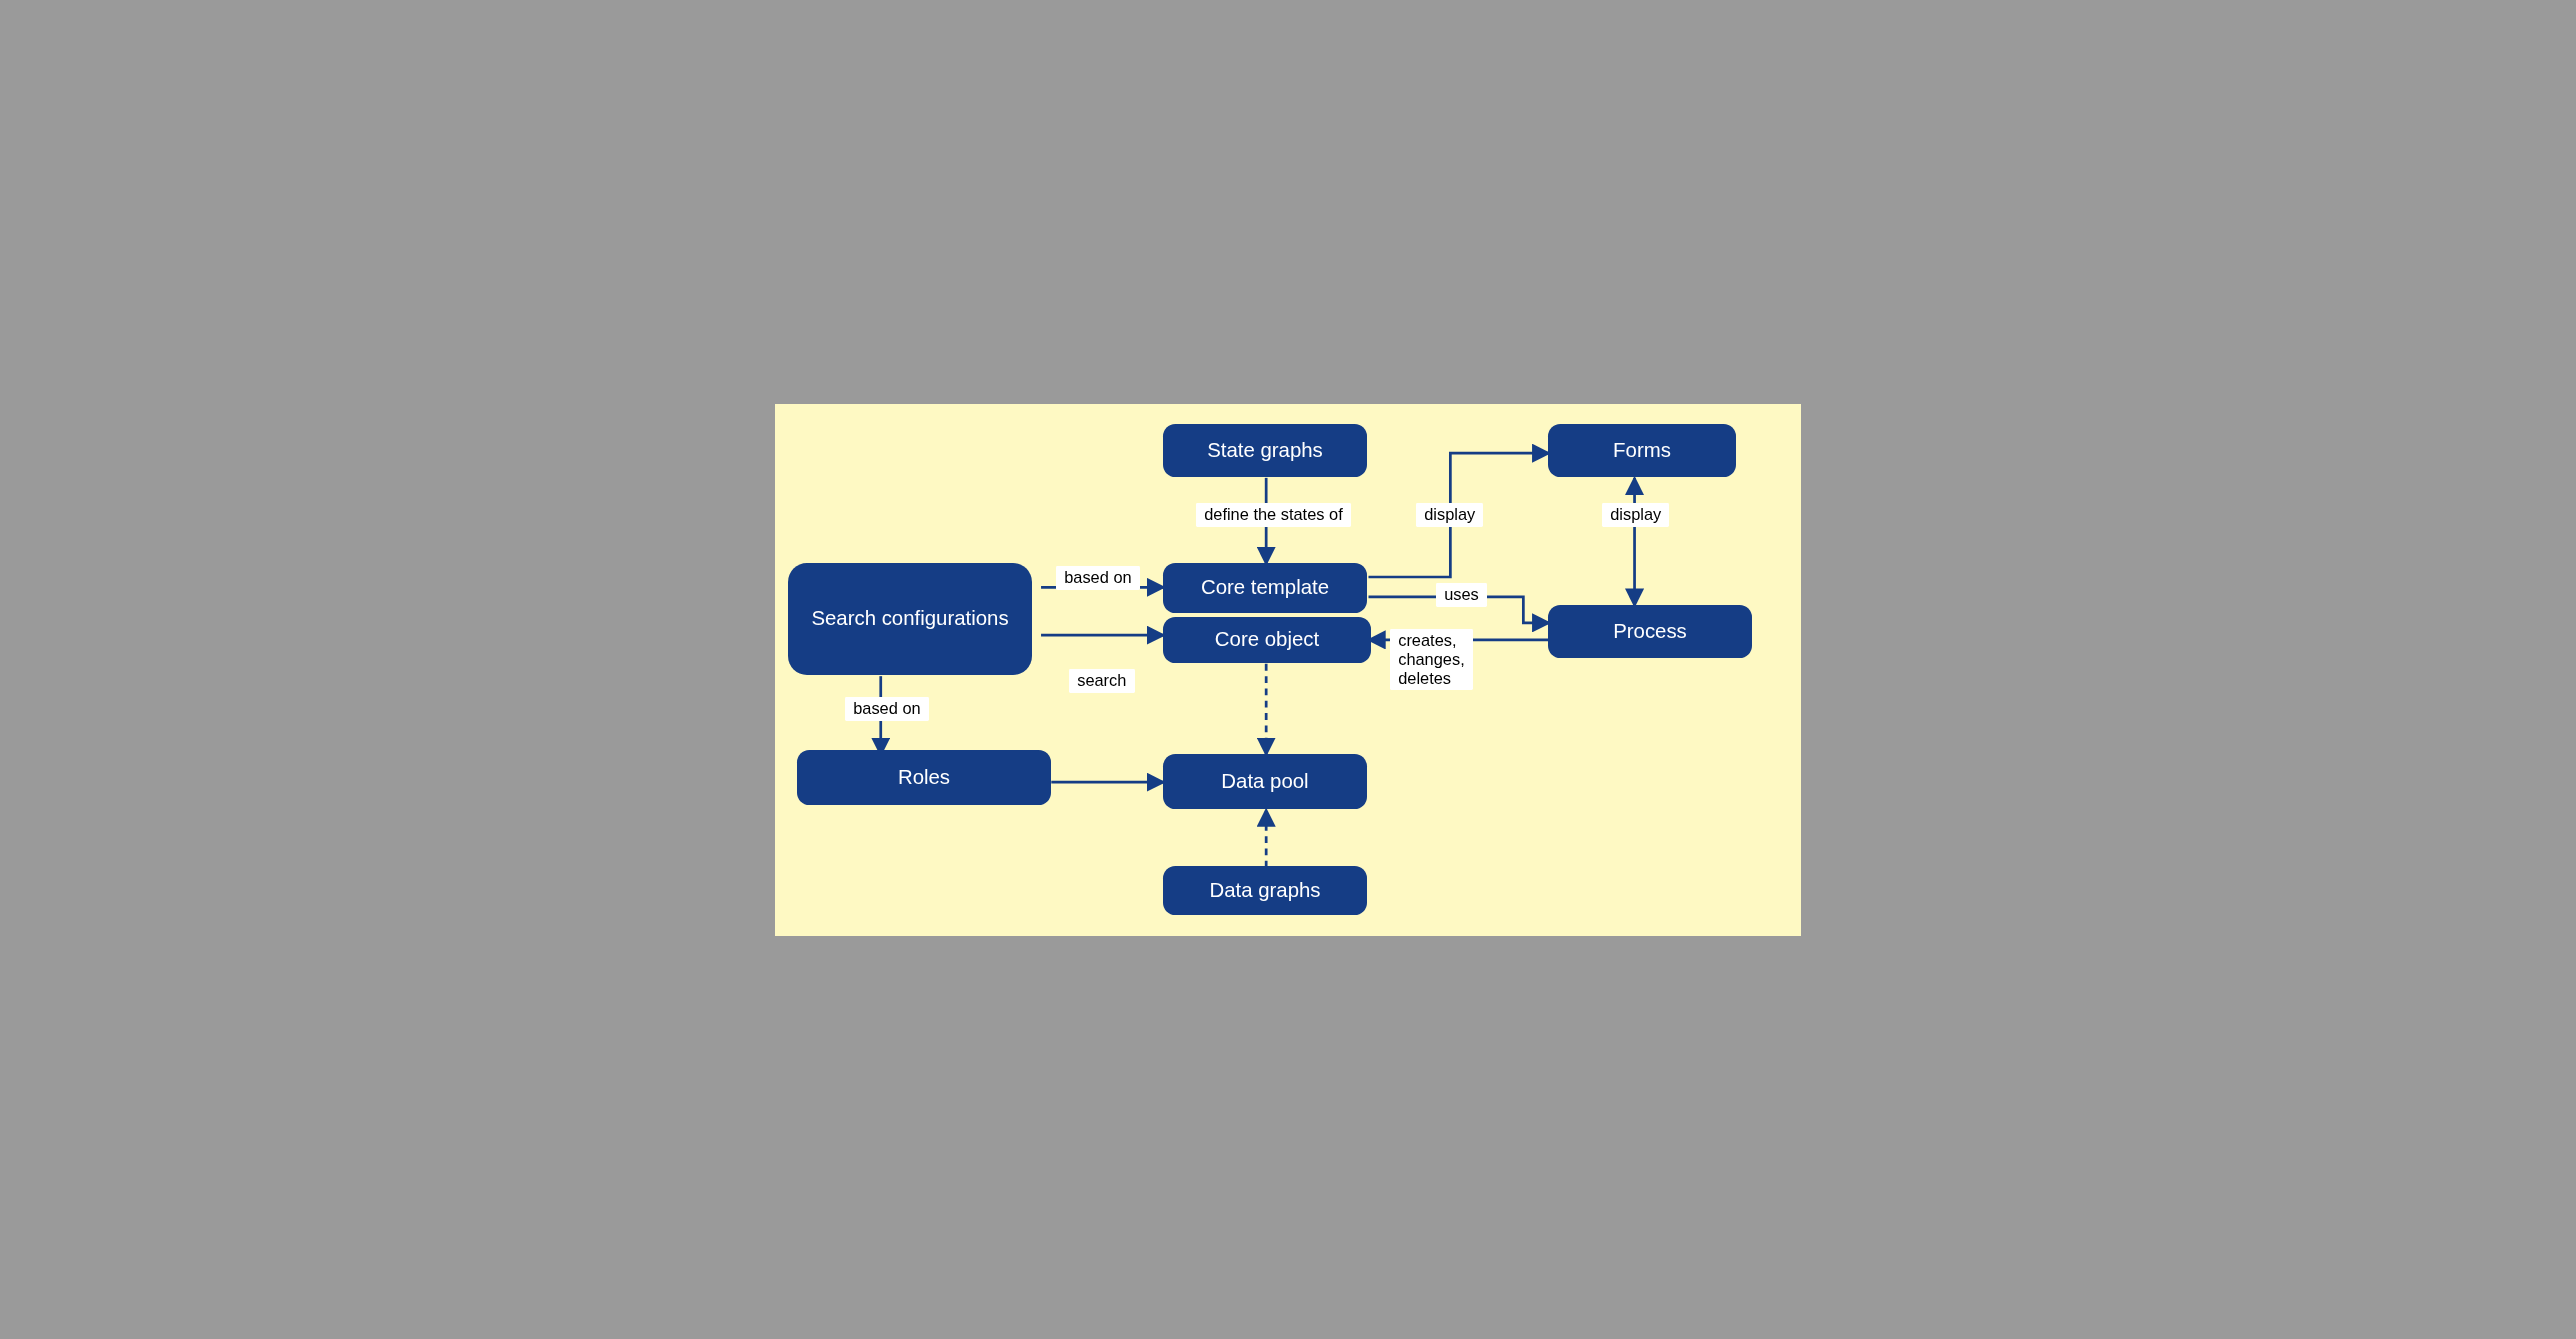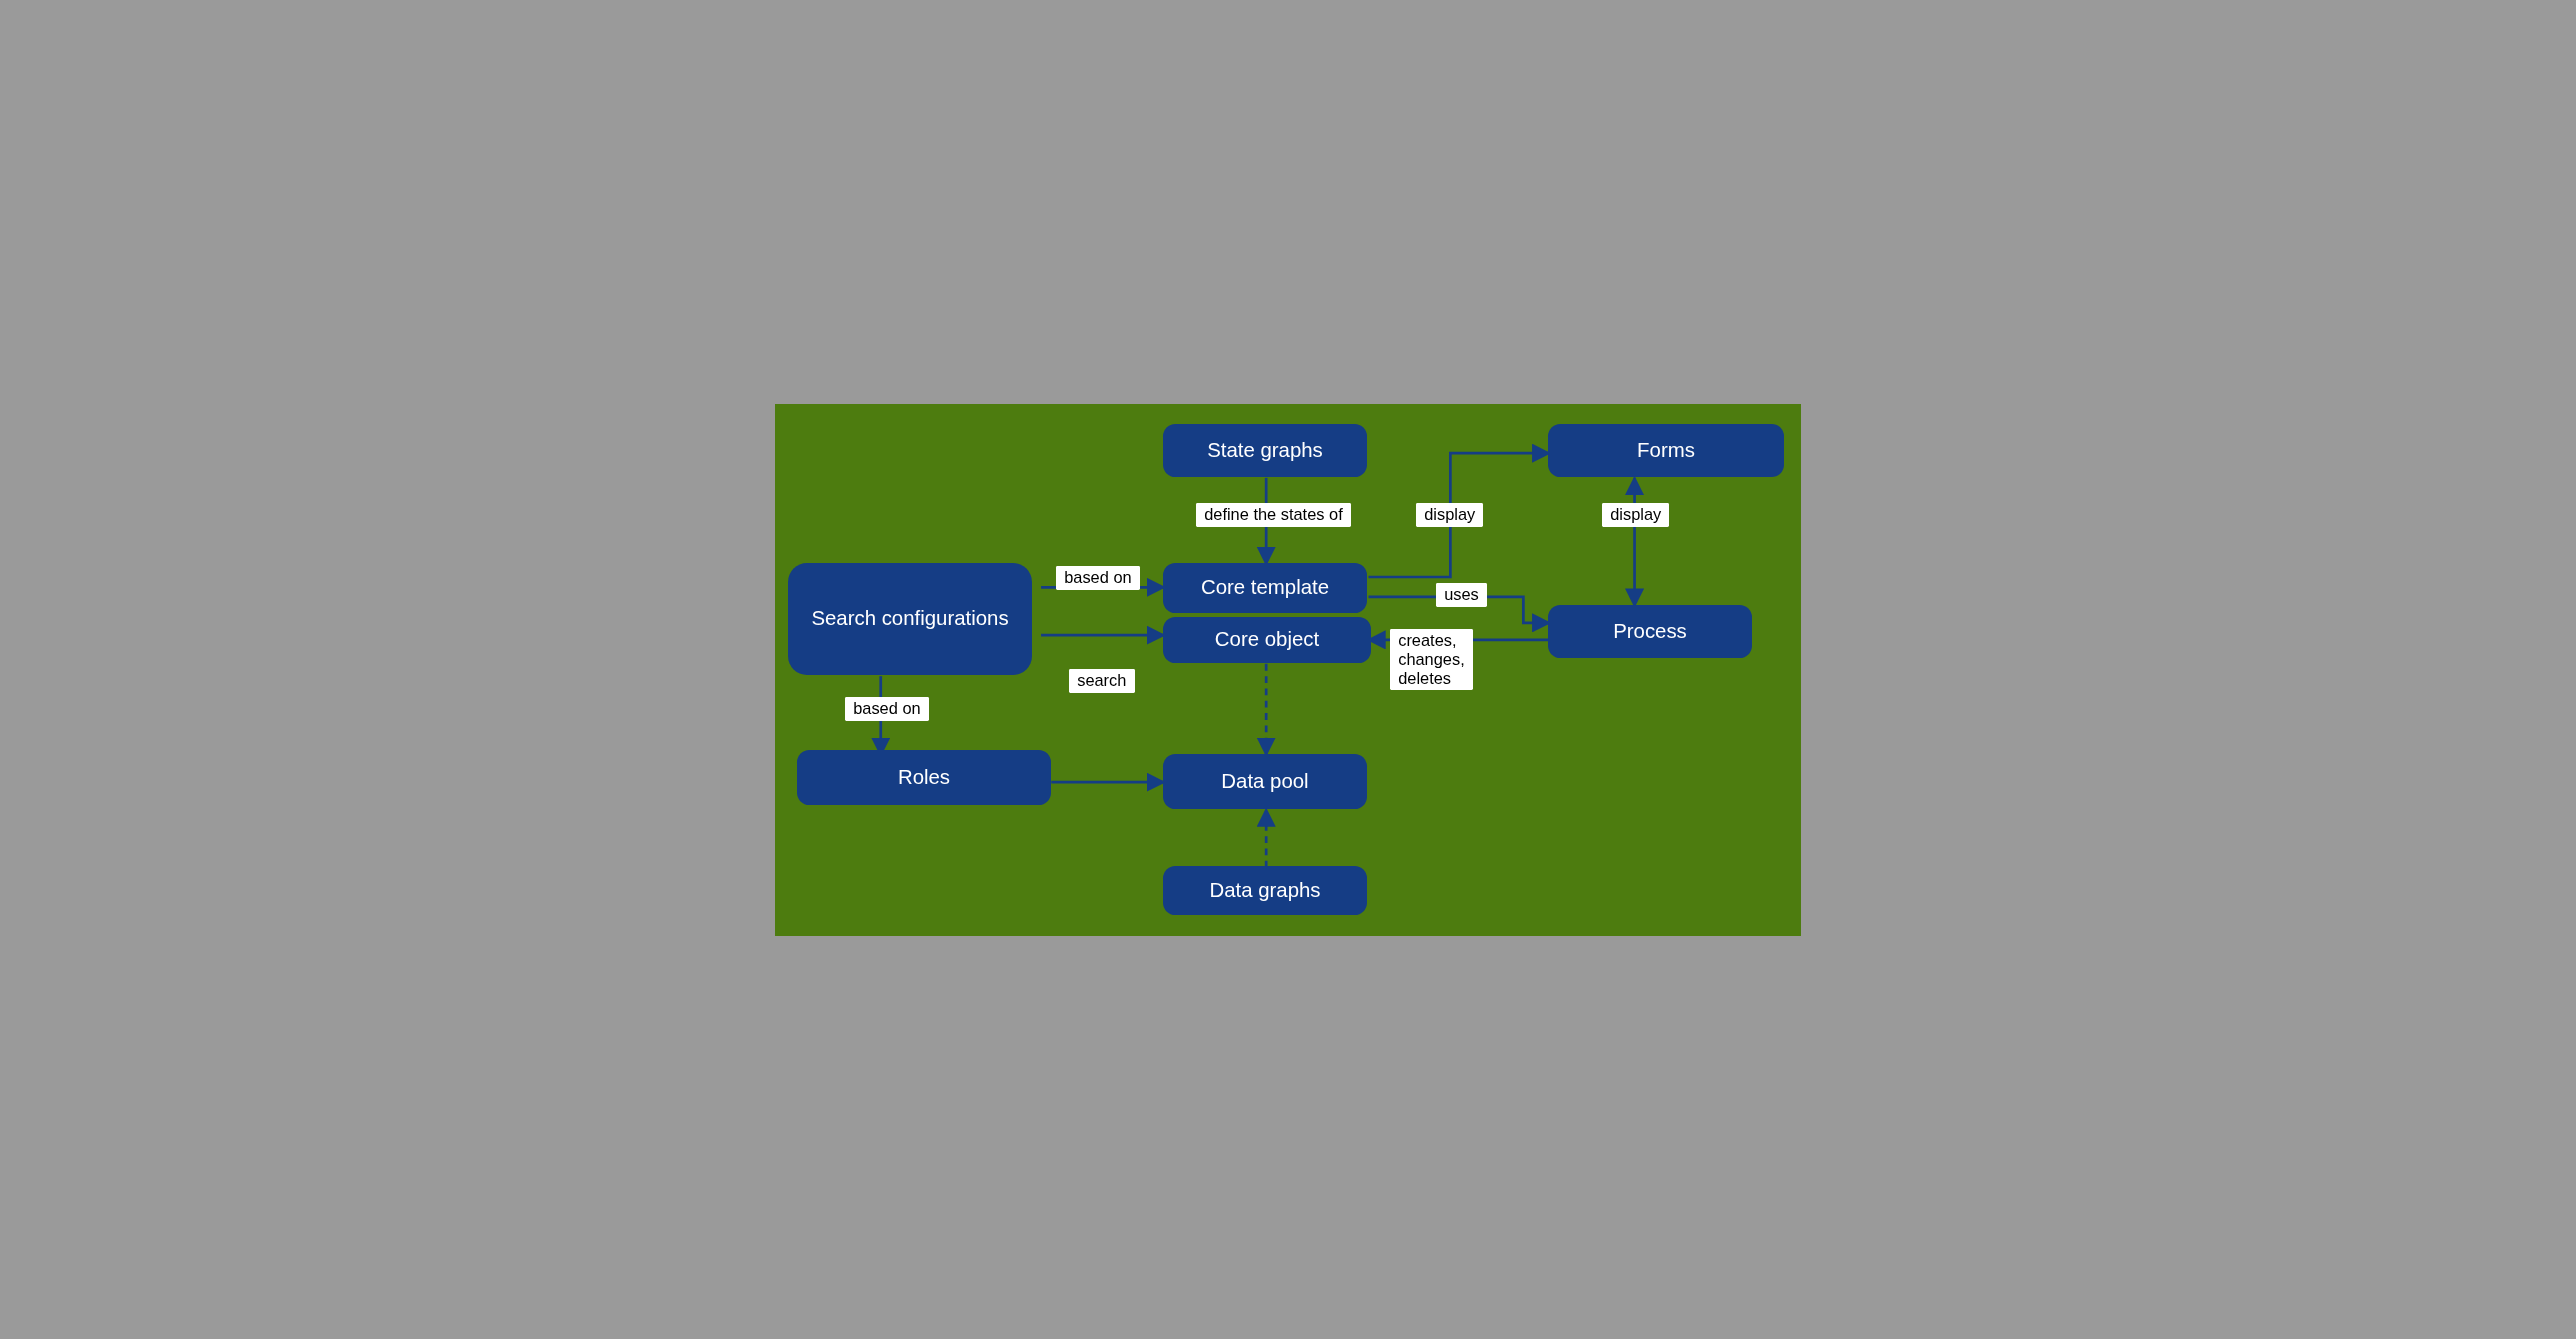--- a/index.html
+++ b/index.html
@@ -10,21 +10,21 @@
     background: #9a9a9a;
     font-family: "Segoe UI", "Helvetica Neue", Arial, sans-serif;
   }
   .frame {
     position: absolute;
     left: 50%;
     top: 50%;
     transform: translate(-50%, -50%);
     width: 1030px;
     height: 536px;
-    background: #4d7c0f;
+    background: #fef9c3;
     border: 2.7px solid #9a9a9a;
     box-sizing: border-box;
   }
   .canvas {
     position: relative;
     width: 100%;
     height: 100%;
   }
   .node {
     position: absolute;
@@ -92,21 +92,21 @@
 
   <path d="M 720 380 L 720 513" stroke="#153d85" stroke-width="4" fill="none" stroke-dasharray="10 8" marker-end="url(#arrow)"></path>
 
   <path d="M 720 678 L 720 593" stroke="#153d85" stroke-width="4" fill="none" stroke-dasharray="10 8" marker-end="url(#arrow)"></path>
 </svg>
 
 <div class="node" style="left:388px; top:20.4px; width:204px; height:53px;">
   <span>State graphs</span>
 </div>
 
-<div class="node" style="left:773px; top:20.4px; width:236px; height:53px;">
+<div class="node" style="left:773px; top:20.4px; width:188px; height:53px;">
   <span>Forms</span>
 </div>
 
 <div class="node" style="left:13px; top:159px; width:244px; height:112px; border-radius:19px;">
   <span>Search configurations</span>
 </div>
 
 <div class="node" style="left:388px; top:159px; width:204px; height:50px;">
   <span>Core template</span>
 </div>

